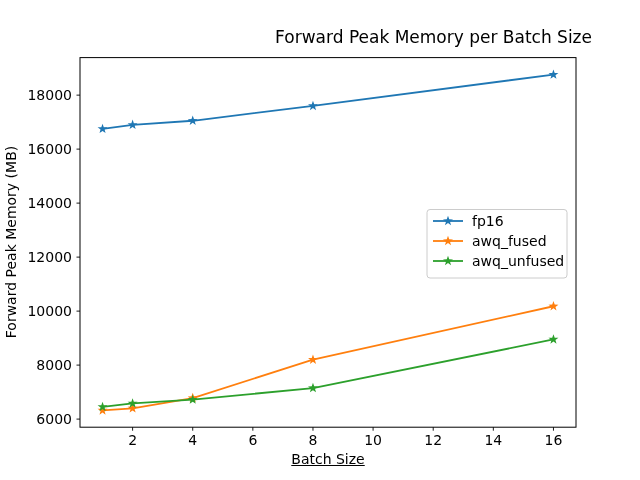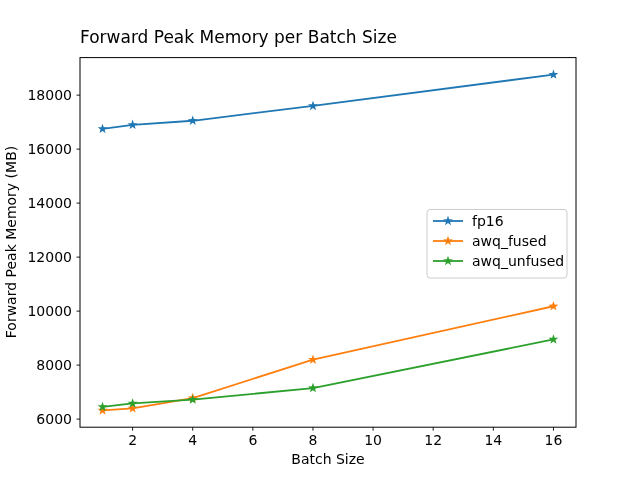--- a/index.html
+++ b/index.html
@@ -16,37 +16,38 @@
     color: #000000;
     overflow: hidden;
   }
   .figure svg {
     position: absolute;
     left: 0;
     top: 0;
   }
   .chart-title {
     position: absolute;
-    left: 80px;
+    left: 96px;
     width: 496px;
     top: 27px;
-    text-align: left;
+    text-align: right;
     font-size: 17px;
     line-height: 20px;
     white-space: nowrap;
   }
   .xlabel {
     position: absolute;
     left: 80px;
     width: 496px;
     top: 451px;
     text-align: center;
     font-size: 14px;
     line-height: 16px;
     white-space: nowrap;
+    text-decoration: underline;
   }
   .ylabel {
     position: absolute;
     left: 11px;
     top: 242px;
     transform: translate(-50%, -50%) rotate(-90deg);
     font-size: 14px;
     line-height: 16px;
     white-space: nowrap;
   }

